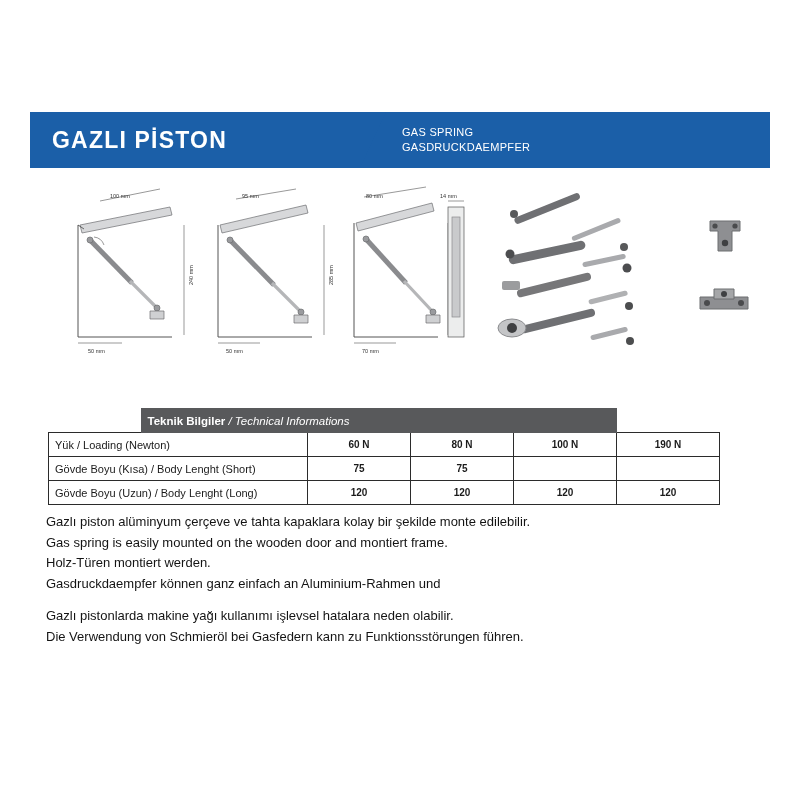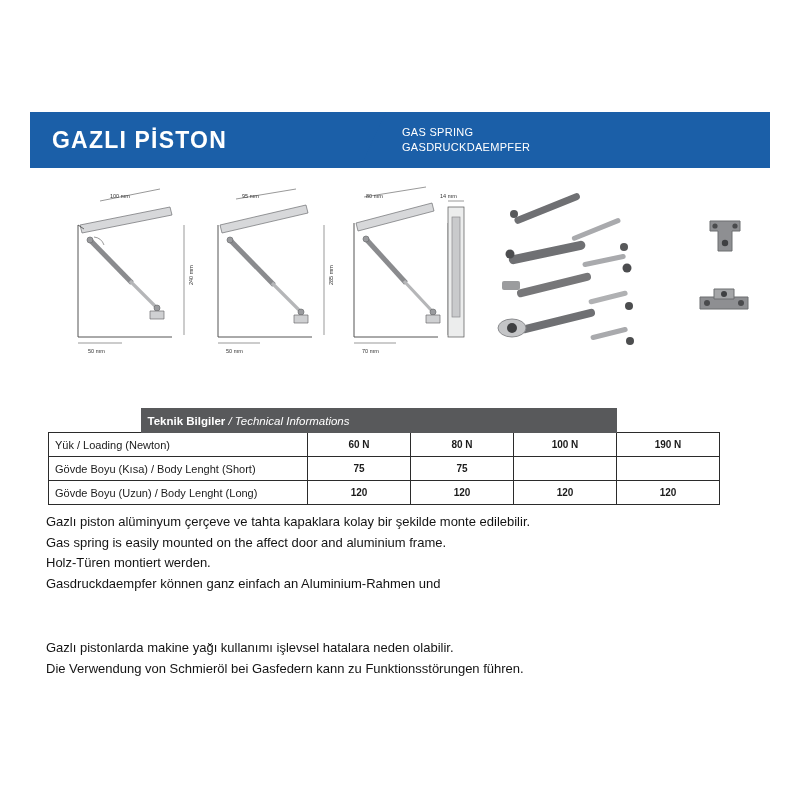--- a/index.html
+++ b/index.html
@@ -168,21 +168,21 @@
   
   .text-block {
     position: absolute;
     left: 46px;
     width: 700px;
     font-size: 13px;
     line-height: 20.5px;
     color: #141414;
   }
   #para1 { top: 512px; }
-  #para2 { top: 606px; margin-top: 32px; }
+  #para2 { top: 606px; }
   .text-block div { white-space: nowrap; }
 </style>
 </head>
 <body>
 
 <div class="header">
   <div class="header-blue">
     <span class="header-title">GAZLI PİSTON</span>
   </div>
   <div class="header-blue2">
@@ -361,21 +361,21 @@
       <td class="val">120</td>
       <td class="val">120</td>
       <td class="val">120</td>
     </tr>
   </tbody>
     </table>
 </div>
 
 <div class="text-block" id="para1">
   <div>Gazlı piston alüminyum çerçeve ve tahta kapaklara kolay bir şekilde monte edilebilir.</div>
-  <div>Gas spring is easily mounted on the affect door and aluminium frame.</div>
+  <div>Gas spring is easily mounted on the wooden door and montiert frame.</div>
   <div>Holz-Türen montiert werden.</div>
   <div>Gasdruckdaempfer können ganz einfach an Aluminium-Rahmen und</div>
 </div>
 
 <div class="text-block" id="para2">
   <div>Gazlı pistonlarda makine yağı kullanımı işlevsel hatalara neden olabilir.</div>
   <div>Die Verwendung von Schmieröl bei Gasfedern kann zu Funktionsstörungen führen.</div>
 </div>
 
 </body></html>

